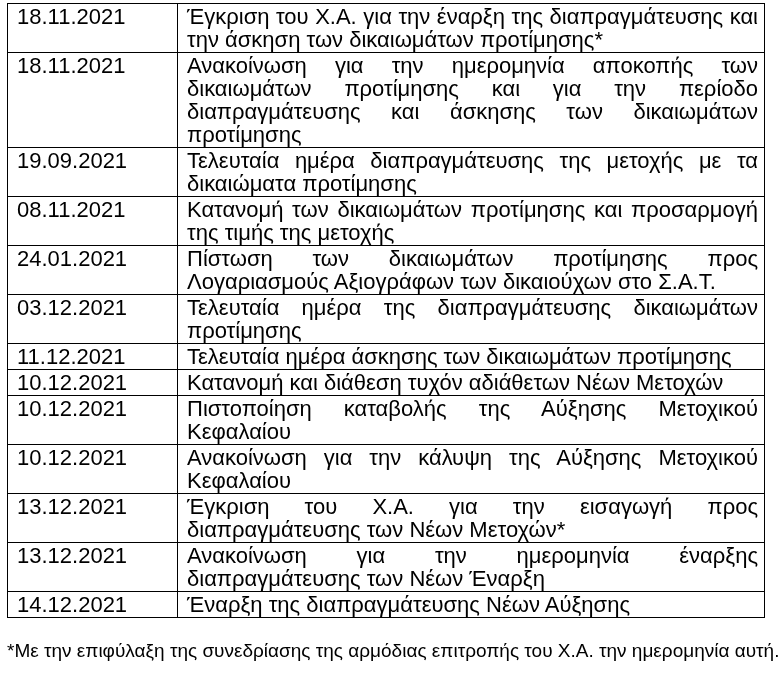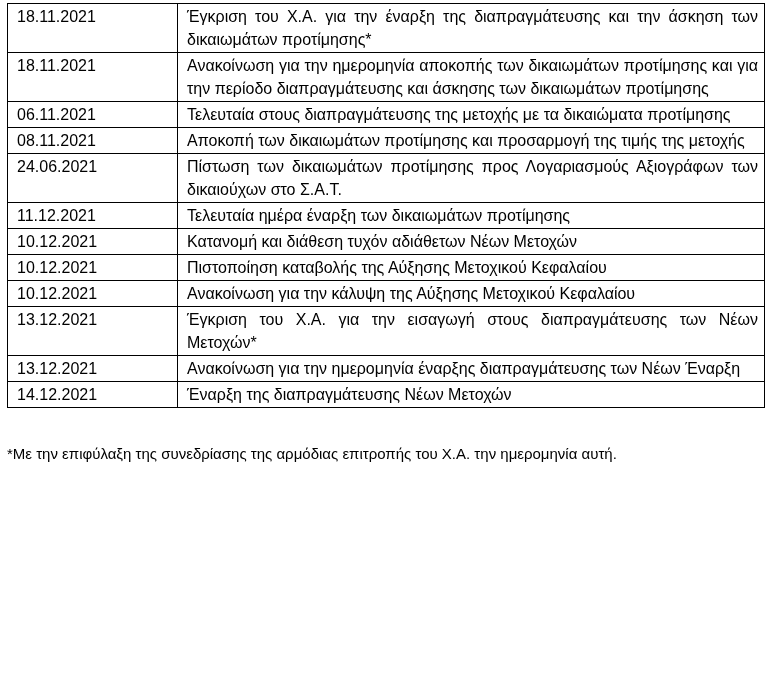--- a/index.html
+++ b/index.html
@@ -25,37 +25,37 @@
     border-collapse: collapse;
     table-layout: fixed;
     margin: 3px 0 0 7px;
     width: 757px;
   }
   col.c-date { width: 170px; }
   col.c-event { width: 587px; }
   table.timeline td {
     border: 1.5px solid #000000;
     vertical-align: top;
-    font-size: 16px;
+    font-size: 22px;
     line-height: 23px;
     padding: 1px 6px 1px 9px;
     overflow: hidden;
   }
   td.date-cell {
     white-space: nowrap;
     text-align: left;
   }
   td.event-cell {
     text-align: justify;
     text-justify: inter-word;
     padding-right: 8px; 
   }
   .footnote {
-    margin: 34px 0 0 7px;
-    font-size: 15px;
+    margin: 21px 0 0 7px;
+    font-size: 19px;
     line-height: 23px;
     white-space: nowrap;
   }
 </style>
 </head>
 <body>
 
 <div class="page">
 
   <table class="timeline">
@@ -66,57 +66,61 @@
     <tbody>
       <tr>
         <td class="date-cell">18.11.2021</td>
         <td class="event-cell">Έγκριση του Χ.Α. για την έναρξη της διαπραγμάτευσης και την άσκηση των δικαιωμάτων προτίμησης*</td>
       </tr>
       <tr>
         <td class="date-cell">18.11.2021</td>
         <td class="event-cell">Ανακοίνωση για την ημερομηνία αποκοπής των δικαιωμάτων προτίμησης και για την περίοδο διαπραγμάτευσης και άσκησης των δικαιωμάτων προτίμησης</td>
       </tr>
       <tr>
-        <td class="date-cell">06.11.2021</td>
-        <td class="event-cell">Τελευταία στους διαπραγμάτευσης της μετοχής με τα δικαιώματα προτίμησης</td>
+        <td class="date-cell">19.09.2021</td>
+        <td class="event-cell">Τελευταία ημέρα διαπραγμάτευσης της μετοχής με τα δικαιώματα προτίμησης</td>
       </tr>
       <tr>
         <td class="date-cell">08.11.2021</td>
-        <td class="event-cell">Αποκοπή των δικαιωμάτων προτίμησης και προσαρμογή της τιμής της μετοχής</td>
+        <td class="event-cell">Κατανομή των δικαιωμάτων προτίμησης και προσαρμογή της τιμής της μετοχής</td>
       </tr>
       <tr>
-        <td class="date-cell">24.06.2021</td>
+        <td class="date-cell">24.01.2021</td>
         <td class="event-cell">Πίστωση των δικαιωμάτων προτίμησης προς Λογαριασμούς Αξιογράφων των δικαιούχων στο Σ.Α.Τ.</td>
       </tr>
       <tr>
+        <td class="date-cell">03.12.2021</td>
+        <td class="event-cell">Τελευταία ημέρα της διαπραγμάτευσης δικαιωμάτων προτίμησης</td>
+      </tr>
+      <tr>
         <td class="date-cell">11.12.2021</td>
-        <td class="event-cell">Τελευταία ημέρα έναρξη των δικαιωμάτων προτίμησης</td>
+        <td class="event-cell">Τελευταία ημέρα άσκησης των δικαιωμάτων προτίμησης</td>
       </tr>
       <tr>
         <td class="date-cell">10.12.2021</td>
         <td class="event-cell">Κατανομή και διάθεση τυχόν αδιάθετων Νέων Μετοχών</td>
       </tr>
       <tr>
         <td class="date-cell">10.12.2021</td>
         <td class="event-cell">Πιστοποίηση καταβολής της Αύξησης Μετοχικού Κεφαλαίου</td>
       </tr>
       <tr>
         <td class="date-cell">10.12.2021</td>
         <td class="event-cell">Ανακοίνωση για την κάλυψη της Αύξησης Μετοχικού Κεφαλαίου</td>
       </tr>
       <tr>
         <td class="date-cell">13.12.2021</td>
-        <td class="event-cell">Έγκριση του Χ.Α. για την εισαγωγή στους διαπραγμάτευσης των Νέων Μετοχών*</td>
+        <td class="event-cell">Έγκριση του Χ.Α. για την εισαγωγή προς διαπραγμάτευσης των Νέων Μετοχών*</td>
       </tr>
       <tr>
         <td class="date-cell">13.12.2021</td>
         <td class="event-cell">Ανακοίνωση για την ημερομηνία έναρξης διαπραγμάτευσης των Νέων Έναρξη</td>
       </tr>
       <tr>
         <td class="date-cell">14.12.2021</td>
-        <td class="event-cell">Έναρξη της διαπραγμάτευσης Νέων Μετοχών</td>
+        <td class="event-cell">Έναρξη της διαπραγμάτευσης Νέων Αύξησης</td>
       </tr>
     </tbody>
   </table>
 
   <p class="footnote">*Με την επιφύλαξη της συνεδρίασης της αρμόδιας επιτροπής του Χ.Α. την ημερομηνία αυτή.</p>
 
 </div>
 
 </body></html>

